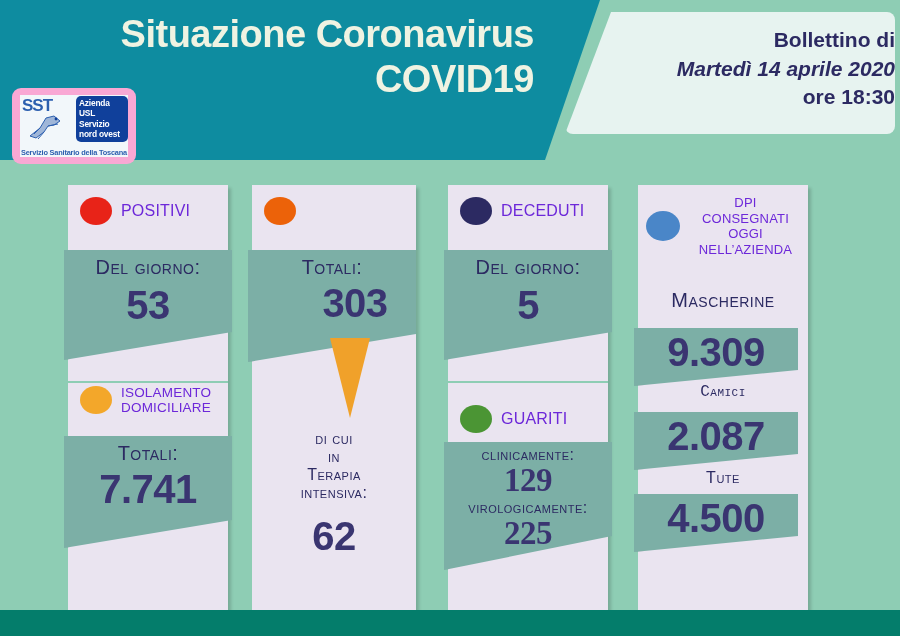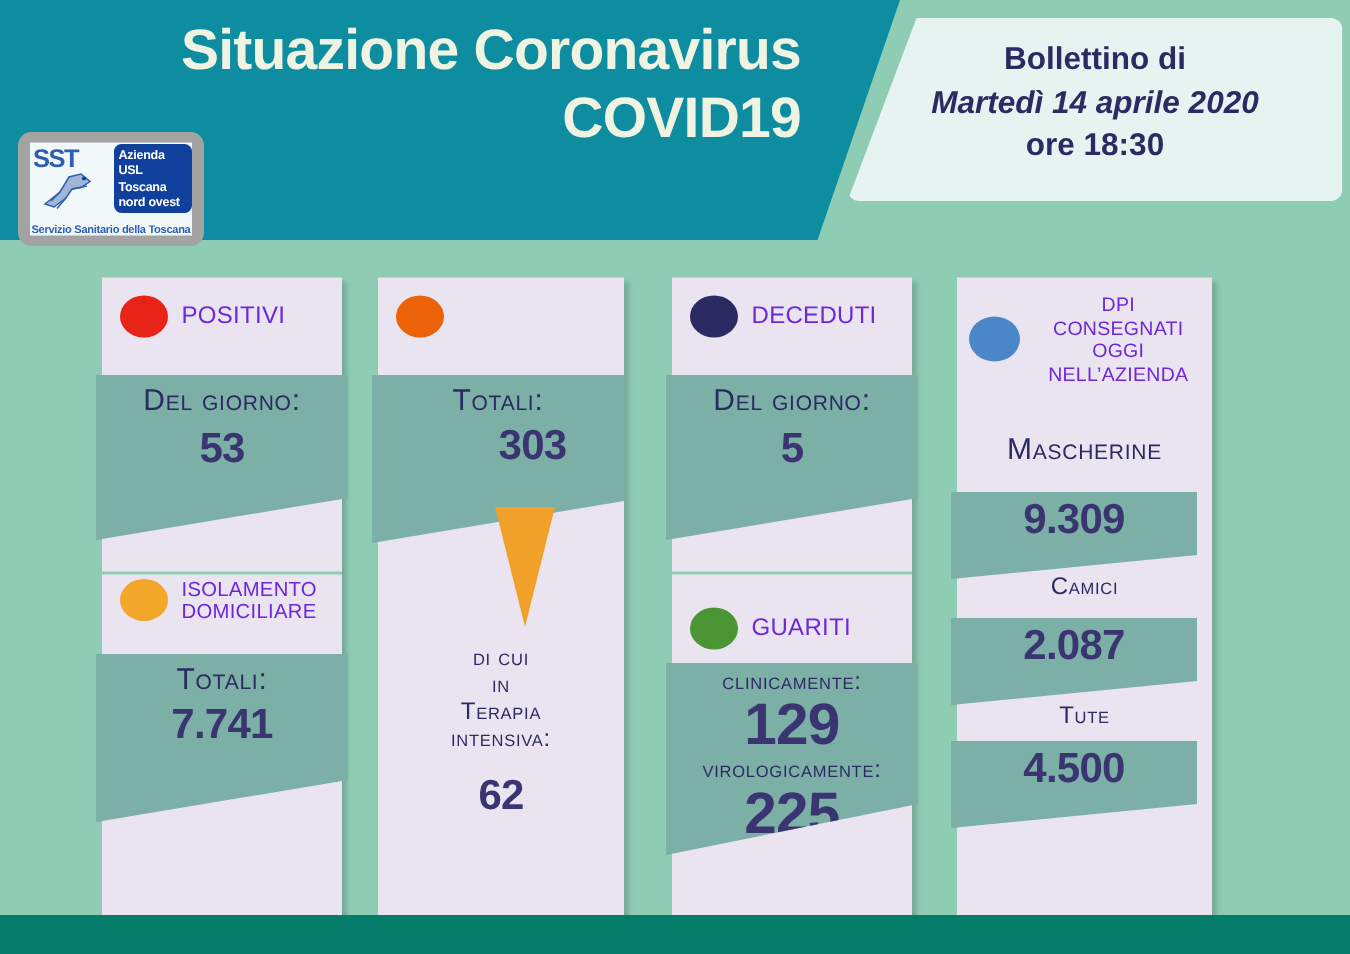--- a/index.html
+++ b/index.html
@@ -24,21 +24,21 @@
   #header-title {
     position:absolute; left:0; top:12px; width:548px;
     text-align:right; padding-right:14px;
     color:#EFF3E2; font-weight:bold; font-size:38px;
     line-height:1.18; letter-spacing:-0.5px;
   }
   #header-title .l2 { display:block; }
 
   #logo-box {
     position:absolute; left:12px; top:88px; width:124px; height:76px;
-    background:#a3a3a3; border-radius:9px;
+    background:#f9a8d4; border-radius:9px;
     display:flex; align-items:center; justify-content:center;
   }
   #logo-inner {
     width:108px; height:62px; position:relative;
     background:#F2F7FA;
   }
   .logo-sst {
     position:absolute; left:2px; top:2px; width:52px; height:44px;
     color:#2C5FAF; font-weight:bold; font-size:17px;
     font-family:"Liberation Sans", sans-serif;
@@ -56,21 +56,21 @@
   .logo-foot {
     position:absolute; left:0; bottom:0; width:108px;
     text-align:center; color:#2C5FAF;
     font-weight:bold; font-size:7.4px; letter-spacing:-0.2px;
   }
 
   #date-panel {
     position:absolute; left:565px; top:12px; width:330px; height:122px;
     background:#E7F3F0; border-radius:8px;
     clip-path: polygon(46px 0, 330px 0, 330px 122px, 0 122px);
-    color:#2C2A62; text-align:center;
+    color:#2C2A62; text-align:right;
     padding-top:14px;
     font-size:21px; font-weight:bold; line-height:1.36;
   }
   #date-panel .ln2 { font-style:italic; }
 
   
   .card {
     position:absolute; top:185px; height:436px;
     background:#EAE4F0;
     box-shadow:3px 3px 3px rgba(0,0,0,0.16);
@@ -106,24 +106,24 @@
   }
   .strip-shadow { box-shadow:2px 3px 3px rgba(0,0,0,0.15); }
 
   .lbl {
     font-size:20px; font-variant:small-caps;
     letter-spacing:0.5px; color:#2C2A62; font-weight:400;
     font-family:"Liberation Sans", sans-serif;
   }
   .lbl-sm { font-size:16px; }
   .num {
-    font-size:28px; font-weight:bold; color:#3A3571;
+    font-size:40px; font-weight:bold; color:#3A3571;
     letter-spacing:-0.5px; line-height:1;
   }
-  .num-sm { font-size:39px; }
+  .num-sm { font-size:33px;font-family:Liberation Serif, serif; }
 
   .divider {
     position:absolute; height:2px; background:#8ECDB4; left:0; right:0;
   }
 
   
   #tri-orange {
     position:absolute; left:330px; top:338px;
     width:0; height:0;
     border-left:20px solid transparent;
@@ -158,21 +158,21 @@
     <div id="logo-inner">
       <div class="logo-sst">SST</div>
       <svg class="logo-bird" viewBox="0 0 48 28">
         <path d="M6 24 L16 16 L22 6 L30 4 L36 9 L30 13 L24 14 L20 20 L12 26 Z" fill="#9FB6D8" stroke="#2C5FAF" stroke-width="1"></path>
         <circle cx="32" cy="7" r="1.4" fill="#10409B"></circle>
         <path d="M16 16 L10 22 M20 20 L14 27 M24 14 L34 12" stroke="#2C5FAF" stroke-width="1" fill="none"></path>
       </svg>
       <div class="logo-blue">
         <div>Azienda</div>
         <div>USL</div>
-        <div>Toscana</div>
+        <div>Servizio</div>
         <div>nord ovest</div>
       </div>
       <div class="logo-foot">Servizio Sanitario della Toscana</div>
     </div>
   </div>
 
   <div id="date-panel">
     <div>Bollettino di</div>
     <div class="ln2">Martedì 14 aprile 2020</div>
     <div>ore 18:30</div>
@@ -248,21 +248,21 @@
   <div class="card-head" style="padding:10px 6px 4px 8px;">
     <span class="dot dot-blue"></span>
     <span class="head-label sm2">
       <span>DPI</span><br>
       <span>CONSEGNATI</span><br>
       <span>OGGI</span><br>
       <span>NELL’AZIENDA</span>
     </span>
   </div>
   <div style="position:absolute; top:104px; width:100%; text-align:center;" class="lbl smallcaps">Mascherine</div>
-  <div style="position:absolute; top:198px; width:100%; text-align:center;" class="lbl lbl-sm smallcaps">Camici</div>
+  <div style="position:absolute; top:198px; width:100%; text-align:center;font-family:Liberation Mono, monospace;" class="lbl lbl-sm smallcaps">Camici</div>
   <div style="position:absolute; top:284px; width:100%; text-align:center;" class="lbl lbl-sm smallcaps">Tute</div>
 </div>
 <div class="strip strip-shadow" style="left:634px; top:328px; width:164px; height:58px; clip-path:polygon(0 0,164px 0,164px 42px,0 58px); padding-top:4px;">
   <div class="num">9.309</div>
 </div>
 <div class="strip strip-shadow" style="left:634px; top:412px; width:164px; height:58px; clip-path:polygon(0 0,164px 0,164px 42px,0 58px); padding-top:4px;">
   <div class="num">2.087</div>
 </div>
 <div class="strip strip-shadow" style="left:634px; top:494px; width:164px; height:58px; clip-path:polygon(0 0,164px 0,164px 42px,0 58px); padding-top:4px;">
   <div class="num">4.500</div>

